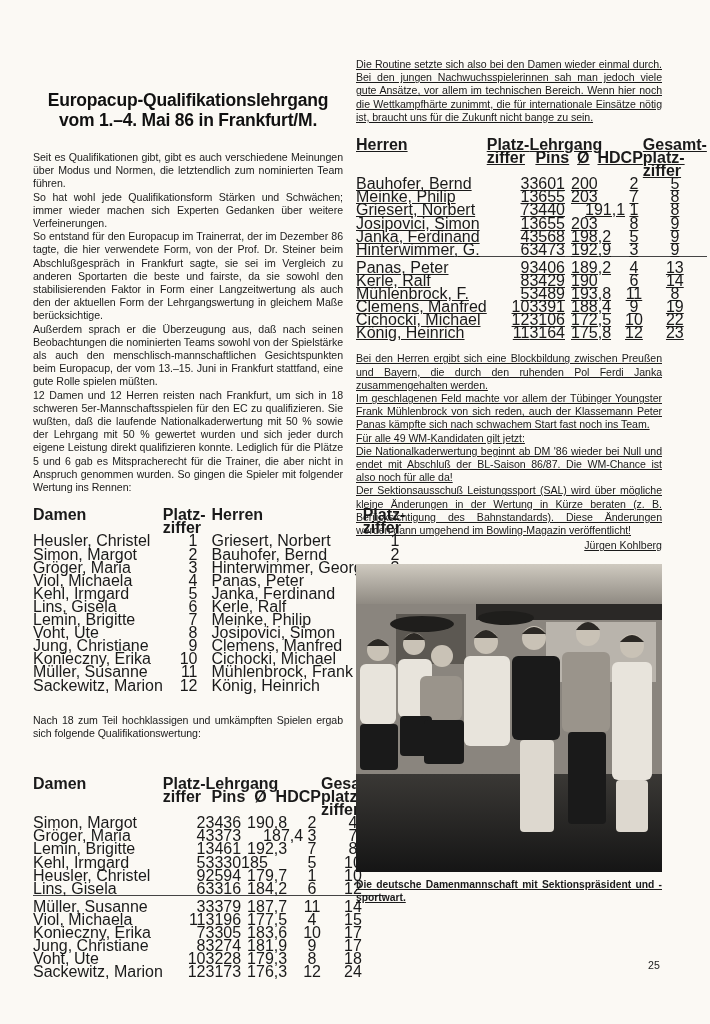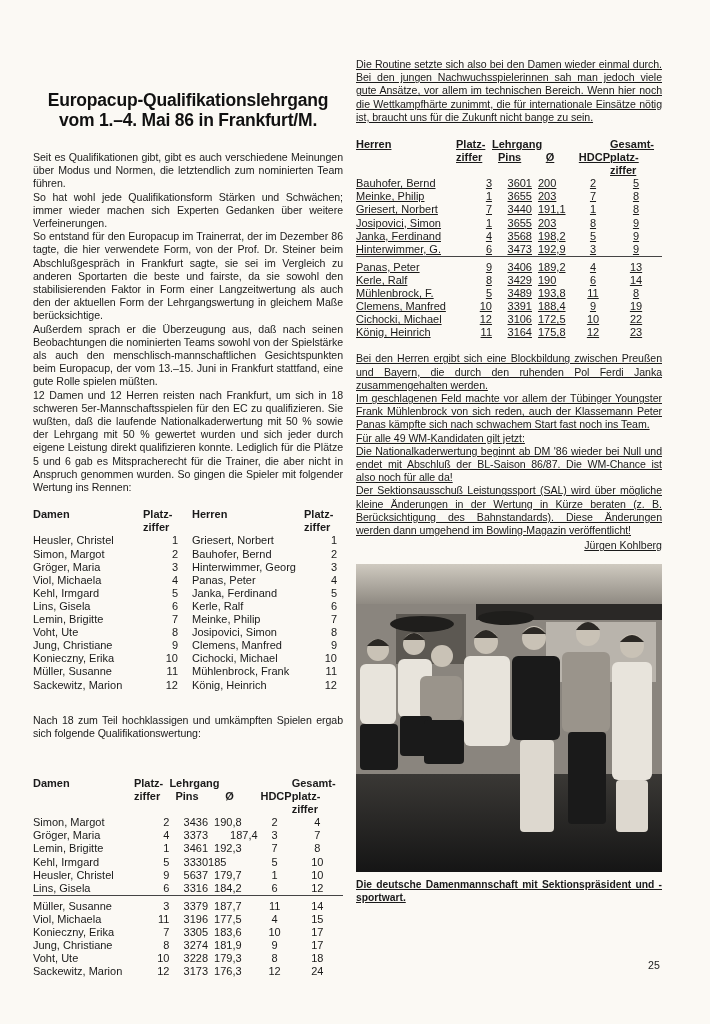--- a/index.html
+++ b/index.html
@@ -15,21 +15,21 @@
   .right { left: 356px; top: 58px; width: 306px; text-decoration: underline; }
   h1 {
     margin: 0; font-size: 17.5px; line-height: 20px; font-weight: bold;
     text-align: center; letter-spacing: -0.2px; color: #111;
     padding-top: 8px;
   }
   .para {
     font-size: 10.6px; line-height: 13.2px; margin: 0; text-align: justify;
     letter-spacing: -0.05px;
   }
-  .tbl { border-collapse: collapse; font-size: 11px; line-height: 13.1px; }
+  .tbl { border-collapse: collapse; font-size: 16px; line-height: 13.1px; }
   .tbl th { font-weight: bold; text-align: left; vertical-align: top; padding: 0; }
   .tbl td { padding: 0; white-space: nowrap; }
   .num { text-align: right; }
   .ctr { text-align: center; }
   .sep td { border-top: 1.5px solid #444; height: 4px; }
   .photo {
     width: 306px; height: 308px; background: #2a2a2a; position: relative; overflow: hidden;
   }
   .caption { font-size: 10.3px; line-height: 13px; font-weight: bold; margin-top: 6px; text-align: justify; }
   .signature { text-align: right; font-size: 10.6px; margin-top: 2px; }
@@ -198,21 +198,21 @@
           <td>Kehl, Irmgard</td>
           <td class="num">5</td>
           <td class="num">3330</td>
           <td style="">185</td>
           <td class="ctr">5</td>
           <td class="ctr">10</td>
         </tr>
     <tr>
           <td>Heusler, Christel</td>
           <td class="num">9</td>
-          <td class="num">5637</td>
+          <td class="num">2594</td>
           <td style="padding-left:6px">179,7</td>
           <td class="ctr">1</td>
           <td class="ctr">10</td>
         </tr>
     <tr>
           <td>Lins, Gisela</td>
           <td class="num">6</td>
           <td class="num">3316</td>
           <td style="padding-left:6px">184,2</td>
           <td class="ctr">6</td>
@@ -313,21 +313,21 @@
           <td class="num">1</td>
           <td class="num">3655</td>
           <td style="padding-left:6px">203</td>
           <td class="ctr">7</td>
           <td class="ctr">8</td>
         </tr>
     <tr>
           <td>Griesert, Norbert</td>
           <td class="num">7</td>
           <td class="num">3440</td>
-          <td style="padding-left:6px">191,1</td>
+          <td style="padding-left:20px">191,1</td>
           <td class="ctr">1</td>
           <td class="ctr">8</td>
         </tr>
     <tr>
           <td>Josipovici, Simon</td>
           <td class="num">1</td>
           <td class="num">3655</td>
           <td style="padding-left:6px">203</td>
           <td class="ctr">8</td>
           <td class="ctr">9</td>

